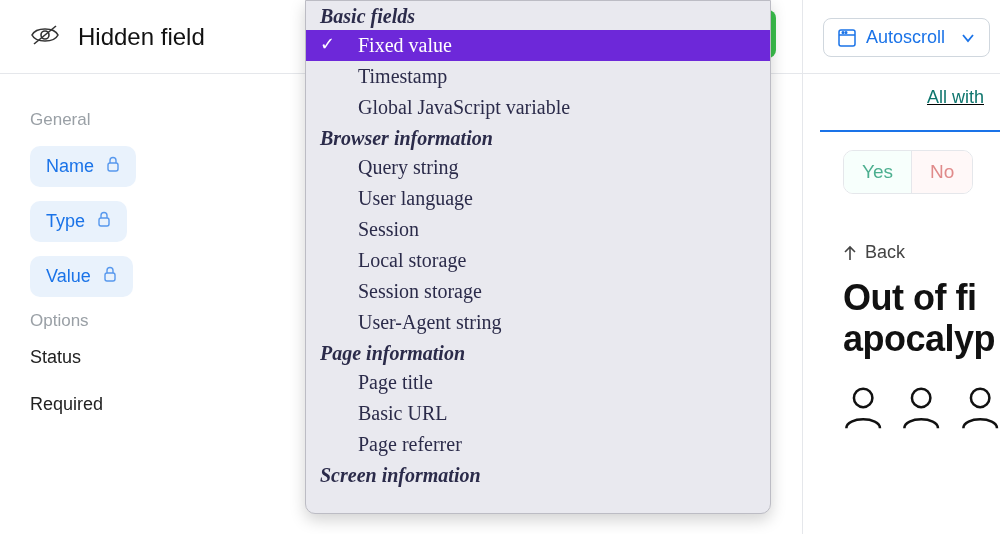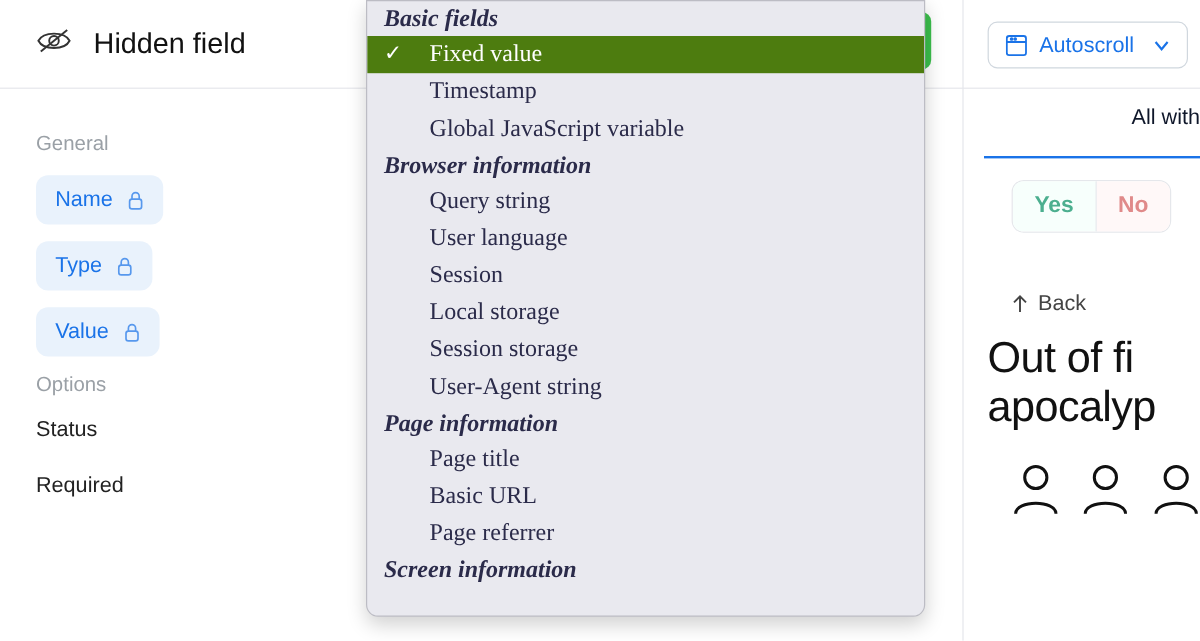--- a/index.html
+++ b/index.html
@@ -32,21 +32,21 @@
   padding: 36px 24px 0 30px;
 }
 .section-label {
   color: #9aa0a6;
   font-size: 17px;
   margin-bottom: 16px;
   font-weight: 400;
 }
 .pill {
   display: inline-flex;
-  align-items: center;
+  align-items: flex-start;
   background: #e9f2fc;
   color: #1a73e8;
   border-radius: 10px;
   padding: 10px 16px;
   font-size: 18px;
   margin-bottom: 14px;
   margin-right: 8px;
   cursor: pointer;
 }
 .pill .lock {
@@ -70,22 +70,23 @@
   bottom: 0;
   width: 1px;
   background: #e5e7eb;
 }
 .right-panel {
   position: absolute;
   left: 803px;
   top: 0;
   right: 0;
   height: 100%;
-  padding: 18px 0 0 20px;
+  padding: 18px 16px 0 20px;
   overflow: hidden;
+  text-decoration: underline;
 }
 .autoscroll-btn {
   display: inline-flex;
   align-items: center;
   border: 1px solid #d0d7de;
   border-radius: 8px;
   padding: 8px 14px;
   color: #1a73e8;
   font-size: 18px;
   cursor: pointer;
@@ -94,21 +95,21 @@
 .autoscroll-btn .mini-icon {
   width: 18px;
   height: 18px;
 }
 .autoscroll-btn .chev {
   width: 14px;
   height: 14px;
   margin-left: 6px;
 }
 .all-with {
-  color: #0f172a;
+  color: #0f766e;
   font-size: 18px;
   margin-top: 30px;
   text-align: right;
   padding-right: 0;
   white-space: nowrap;
 }
 .underline {
   position: absolute;
   left: 820px;
   right: 0;
@@ -121,21 +122,21 @@
   margin-top: 58px;
   border: 1px solid #e5e7eb;
   border-radius: 10px;
   overflow: hidden;
   width: fit-content;
   margin-left: 20px;
 }
 .yes-no > div {
   padding: 10px 18px;
   font-size: 19px;
-  font-weight: 700;
+  font-weight: 400;
 }
 .yes-btn {
   color: #4caf8f;
   border-right: 1px solid #e5e7eb;
   background: #f7fffc;
 }
 .no-btn {
   color: #e08a8a;
   background: #fff8f8;
 }
@@ -144,23 +145,24 @@
   align-items: center;
   gap: 8px;
   color: #444;
   font-size: 18px;
   margin-top: 48px;
   margin-left: 20px;
   cursor: pointer;
 }
 .headline {
   font-size: 36px;
-  font-weight: 400;
+  font-weight: 700;
   color: #111;
   margin-top: 14px;
+  margin-left: 20px;
   line-height: 1.15;
   letter-spacing: -0.5px;
   white-space: nowrap;
 }
 .people-row {
   display: flex;
   gap: 18px;
   margin-top: 22px;
   margin-left: 20px;
 }
@@ -198,21 +200,21 @@
   padding: 4px 0 2px 14px;
 }
 .dropdown .item {
   font-size: 20px;
   padding: 2px 0 2px 52px;
   cursor: pointer;
   position: relative;
   line-height: 1.35;
 }
 .dropdown .item.selected {
-  background: #4d7c0f;
+  background: #6d28d9;
   color: #fff;
 }
 .dropdown .item.selected::before {
   content: "✓";
   position: absolute;
   left: 14px;
   top: 2px;
   font-size: 18px;
   color: #fff;
 }

